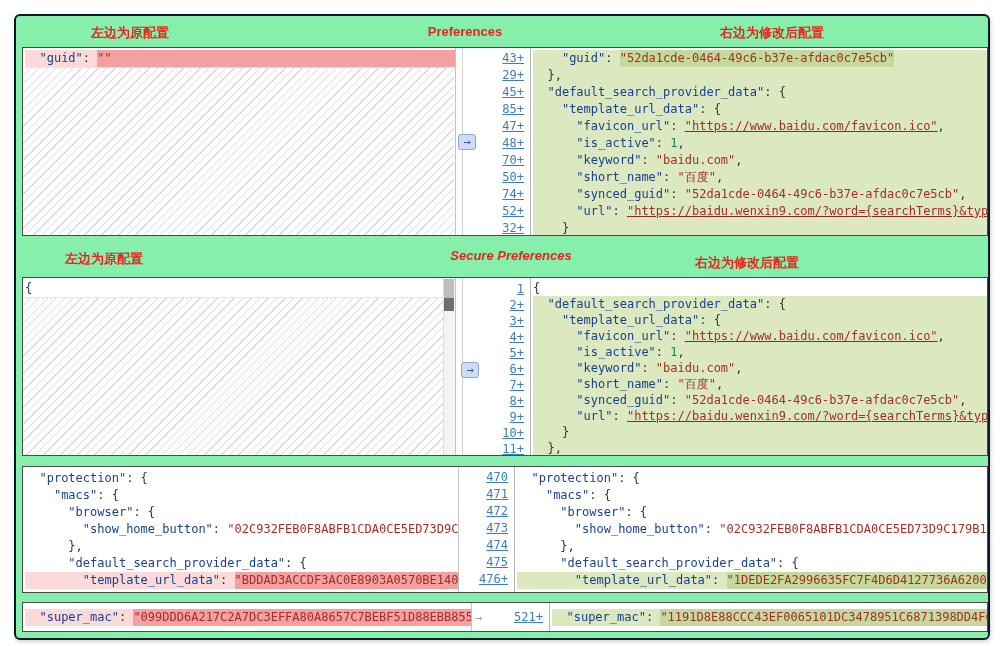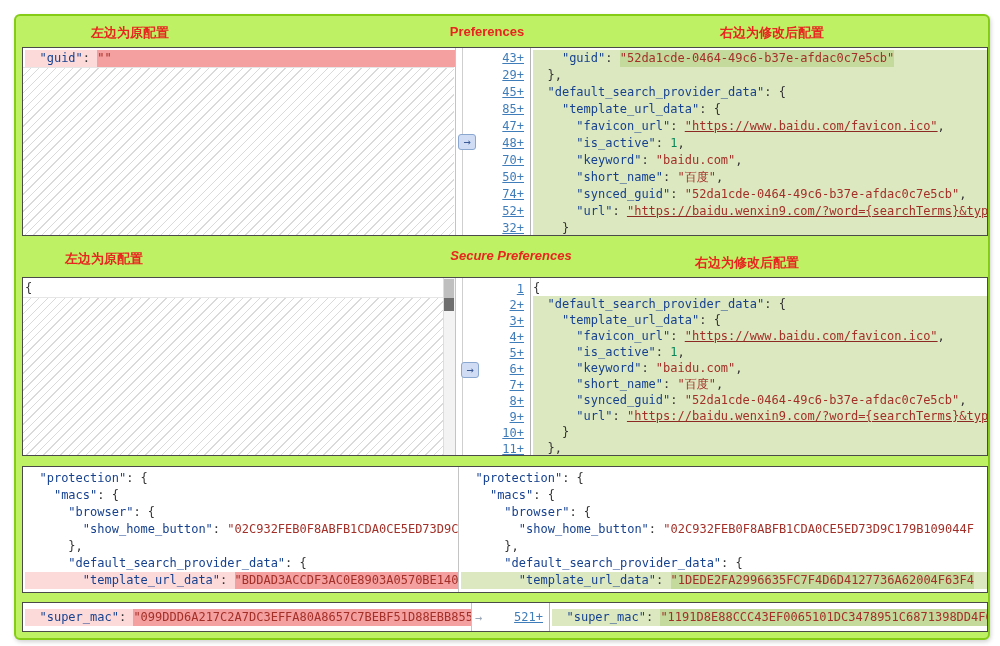--- a/index.html
+++ b/index.html
@@ -1,19 +1,19 @@
 <!DOCTYPE html>
 <html><head>
 <meta charset="utf-8">
 <style>
   html,body{margin:0;padding:0;background:#fff;}
   body{width:1000px;height:646px;position:relative;font-family:"Liberation Sans",sans-serif;overflow:hidden;}
 
-  .frame{position:absolute;left:14px;top:14px;width:972px;height:622px;background:#bef264;
-         border:2px solid #84cc16;border-radius:6px;box-shadow:1px 2px 4px rgba(0,0,0,.18);}
+  .frame{position:absolute;left:14px;top:14px;width:972px;height:622px;background:#86efac;
+         border:2px solid #0f172a;border-radius:6px;box-shadow:1px 2px 4px rgba(0,0,0,.18);}
 
   .hdr{position:absolute;transform:translateX(-50%);font-weight:bold;font-size:13px;
        color:var(--header,#e8251f);white-space:nowrap;}
 
   .diff-box{position:absolute;left:6px;width:966px;border:1px solid #4a4a4a;background:#fff;
             display:flex;box-sizing:border-box;overflow:hidden;}
   .p0{top:31px;height:189px;}
   .p1{top:261px;height:179px;}
   .p2{top:450px;height:127px;}
   .p3{top:586px;height:30px;}
@@ -72,21 +72,21 @@
   .p1 .merge-btn{left:438px;top:84px;}
   .merge-plain{position:absolute;left:452px;top:8px;color:#9aa7b8;font:12px/14px "DejaVu Sans Mono",monospace;
                background:none;border:none;cursor:pointer;padding:0;z-index:5;}
 </style>
 </head>
 <body style="--header: #e8251f; --add-line: #dce8c0; --add-hl: #c4d99c; --del-line: #fcdada; --del-hl: #f4a0a0; --key: #16418f; --str: #a33028; --num: #098658; --pun: #333333; --line-no: #3f7cba;">
 
 <div class="frame">
 
   <span class="hdr" style="left:114px;top:8px;">左边为原配置</span>
-  <span class="hdr" style="left:471px;top:8px;">Preferences</span>
+  <span class="hdr" style="left:449px;top:8px;">Preferences</span>
   <span class="hdr" style="left:756px;top:8px;">右边为修改后配置</span>
 
   <div class="diff-box p0">
     <div class="pane pane-left">
         <div class="code-line bg-del"><span>  </span><span class="c-key">"guid"</span><span class="c-pun">: </span><span class="c-str hl-del">""</span><span class="fill hl-del"></span></div>
         <div class="hatch"></div>
       </div>
     <div class="scroll-strip">
         <div class="mid-line"></div>
       </div>
@@ -166,20 +166,29 @@
   <div class="diff-box p2">
     <div class="pane pane-left">
         <div class="code-line"><span>  </span><span class="c-key">"protection"</span><span class="c-pun">: {</span></div>
         <div class="code-line"><span>    </span><span class="c-key">"macs"</span><span class="c-pun">: {</span></div>
         <div class="code-line"><span>      </span><span class="c-key">"browser"</span><span class="c-pun">: {</span></div>
         <div class="code-line"><span>        </span><span class="c-key">"show_home_button"</span><span class="c-pun">: </span><span class="c-str">"02C932FEB0F8ABFB1CDA0CE5ED73D9C179B1096</span></div>
         <div class="code-line"><span>      </span><span class="c-pun">},</span></div>
         <div class="code-line"><span>      </span><span class="c-key">"default_search_provider_data"</span><span class="c-pun">: {</span></div>
         <div class="code-line bg-del"><span>        </span><span class="c-key">"template_url_data"</span><span class="c-pun">: </span><span class="c-str hl-del">"BDDAD3ACCDF3AC0E8903A0570BE140F64BB1DF</span></div>
       </div>
+    <div class="gutter">
+        <div>470</div>
+        <div>471</div>
+        <div>472</div>
+        <div>473</div>
+        <div>474</div>
+        <div>475</div>
+        <div>476+</div>
+      </div>
     <div class="pane pane-right">
         <div class="code-line"><span>  </span><span class="c-key">"protection"</span><span class="c-pun">: {</span></div>
         <div class="code-line"><span>    </span><span class="c-key">"macs"</span><span class="c-pun">: {</span></div>
         <div class="code-line"><span>      </span><span class="c-key">"browser"</span><span class="c-pun">: {</span></div>
         <div class="code-line"><span>        </span><span class="c-key">"show_home_button"</span><span class="c-pun">: </span><span class="c-str">"02C932FEB0F8ABFB1CDA0CE5ED73D9C179B109044F</span></div>
         <div class="code-line"><span>      </span><span class="c-pun">},</span></div>
         <div class="code-line"><span>      </span><span class="c-key">"default_search_provider_data"</span><span class="c-pun">: {</span></div>
         <div class="code-line bg-add"><span>        </span><span class="c-key">"template_url_data"</span><span class="c-pun">: </span><span class="c-str hl-add">"1DEDE2FA2996635FC7F4D6D4127736A62004F63F4</span></div>
       </div>
   </div>

